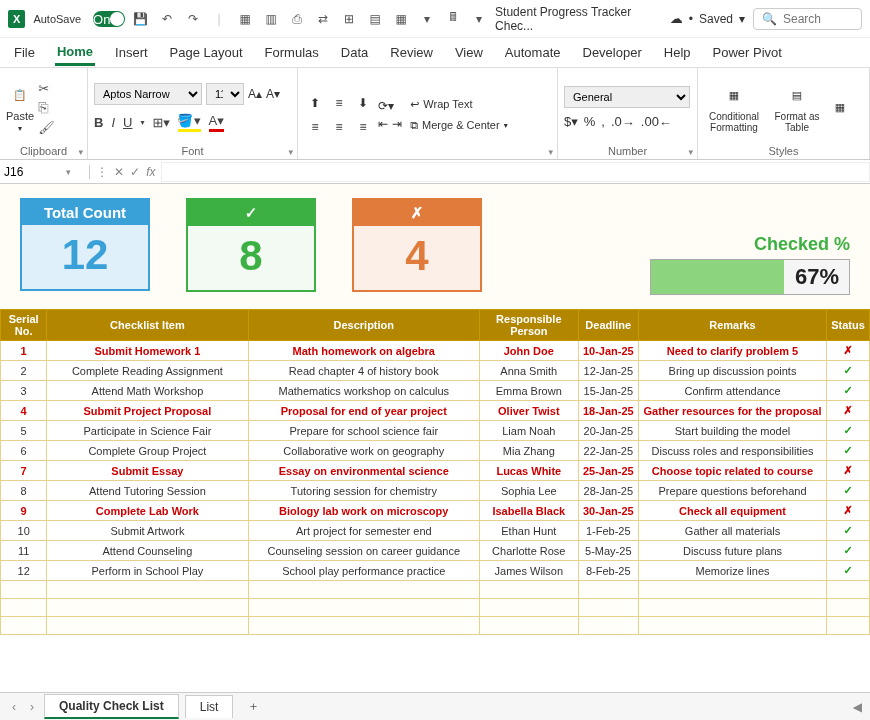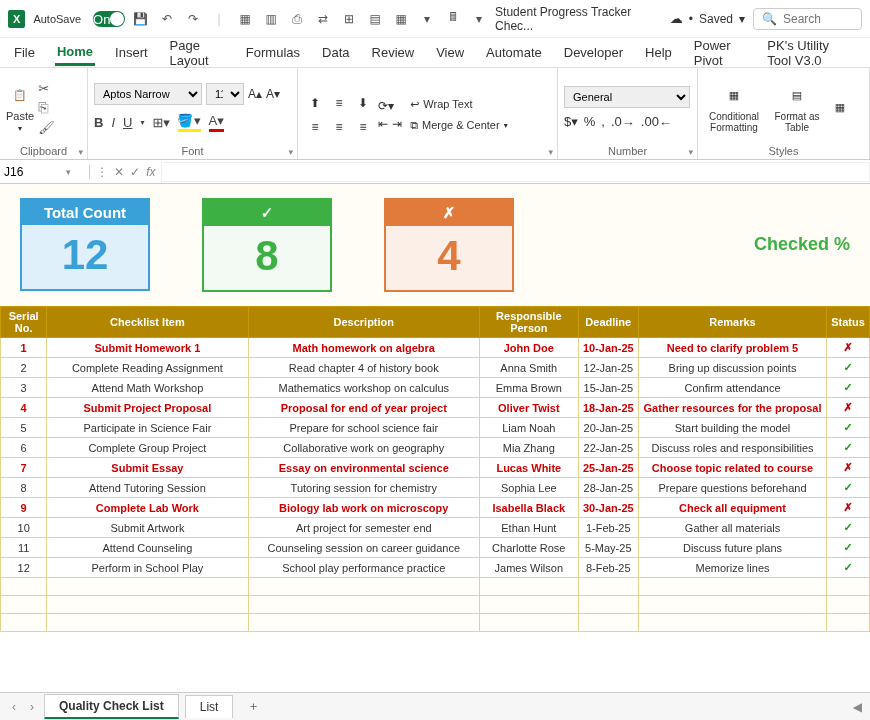--- a/index.html
+++ b/index.html
@@ -46,21 +46,21 @@
   
   .fxbar { height: 24px; display: flex; align-items: center; border-bottom: 1px solid #ccc; font-size: 12px; }
   .namebox { width: 90px; border-right: 1px solid #ccc; padding: 0 4px; display: flex; align-items: center; gap: 2px; }
   .namebox input { border: none; outline: none; width: 60px; font-size: 12px; }
   .fx-controls { display: flex; align-items: center; gap: 6px; padding: 0 6px; color: #888; }
   .fx-input { flex: 1; border: 1px solid #eee; height: 20px; padding: 0 4px; }
   
   
   .sheet { overflow: hidden; height: 490px; }
   .title-banner { background: linear-gradient(#b38600,#b38600); color: #fff; text-align: center; font-size: 24px; font-weight: bold; padding: 8px 0; border: 1px solid #c79a00; }
-  .cards-row { display: flex; gap: 52px; padding: 14px 20px; align-items: flex-start; background: #fffdf5; }
+  .cards-row { display: flex; gap: 36px; padding: 14px 20px; align-items: flex-start; background: #fffdf5; }
   .card { width: 130px; border: 2px solid; }
   .card .head { text-align: center; color: #fff; font-weight: bold; padding: 4px 0; font-size: 15px; }
   .card .body { text-align: center; font-size: 42px; font-weight: bold; padding: 6px 0 10px 0; }
   .card-blue { border-color: #3aa0d8; } .card-blue .head { background: #3aa0d8; } .card-blue .body { color: #3aa0d8; background: #dff0fa; }
   .card-green { border-color: #3cb043; } .card-green .head { background: #3cb043; } .card-green .body { color: #3cb043; background: #f3faf3; }
   .card-orange { border-color: #e07b3c; } .card-orange .head { background: #e07b3c; } .card-orange .body { color: #e07b3c; background: #fcefe7; }
   .checked-col { margin-left: auto; text-align: right; margin-top: 36px; }
   .checked-col .label { color: #3cb043; font-weight: bold; font-size: 18px; }
   .progress { width: 200px; height: 36px; border: 1px solid #aaa; margin-top: 4px; position: relative; background: #f5f5f5; }
   .progress .bar { background: #8cd47e; height: 100%; }
@@ -137,21 +137,20 @@
   <span class="tab">Insert</span>
   <span class="tab">Page Layout</span>
   <span class="tab">Formulas</span>
   <span class="tab">Data</span>
   <span class="tab">Review</span>
   <span class="tab">View</span>
   <span class="tab">Automate</span>
   <span class="tab">Developer</span>
   <span class="tab">Help</span>
   <span class="tab">Power Pivot</span>
-  <span class="tab">PK's Utility Tool V3.0</span>
 </div>
 
 <div class="ribbon">
   <div class="group" style="width:88px">
     <div class="group-body">
       <div class="btn-col">
         <div class="icon-big">📋</div>
         <span>Paste</span>
         <span style="font-size:8px">▾</span>
       </div>
@@ -277,20 +276,24 @@
     <div class="card card-green">
       <div class="head">✓</div>
       <div class="body">8</div>
     </div>
     <div class="card card-orange">
       <div class="head">✗</div>
       <div class="body">4</div>
     </div>
     <div class="checked-col">
       <div class="label">Checked %</div>
+      <div class="progress">
+        <div class="bar" style="width:67%"></div>
+        <div class="pct">67%</div>
+      </div>
     </div>
   </div>
 
   <table class="checklist">
     <thead>
       <tr>
         <th class="col-serial">Serial No.</th>
         <th class="col-item">Checklist Item</th>
         <th class="col-desc">Description</th>
         <th class="col-resp">Responsible Person</th>

